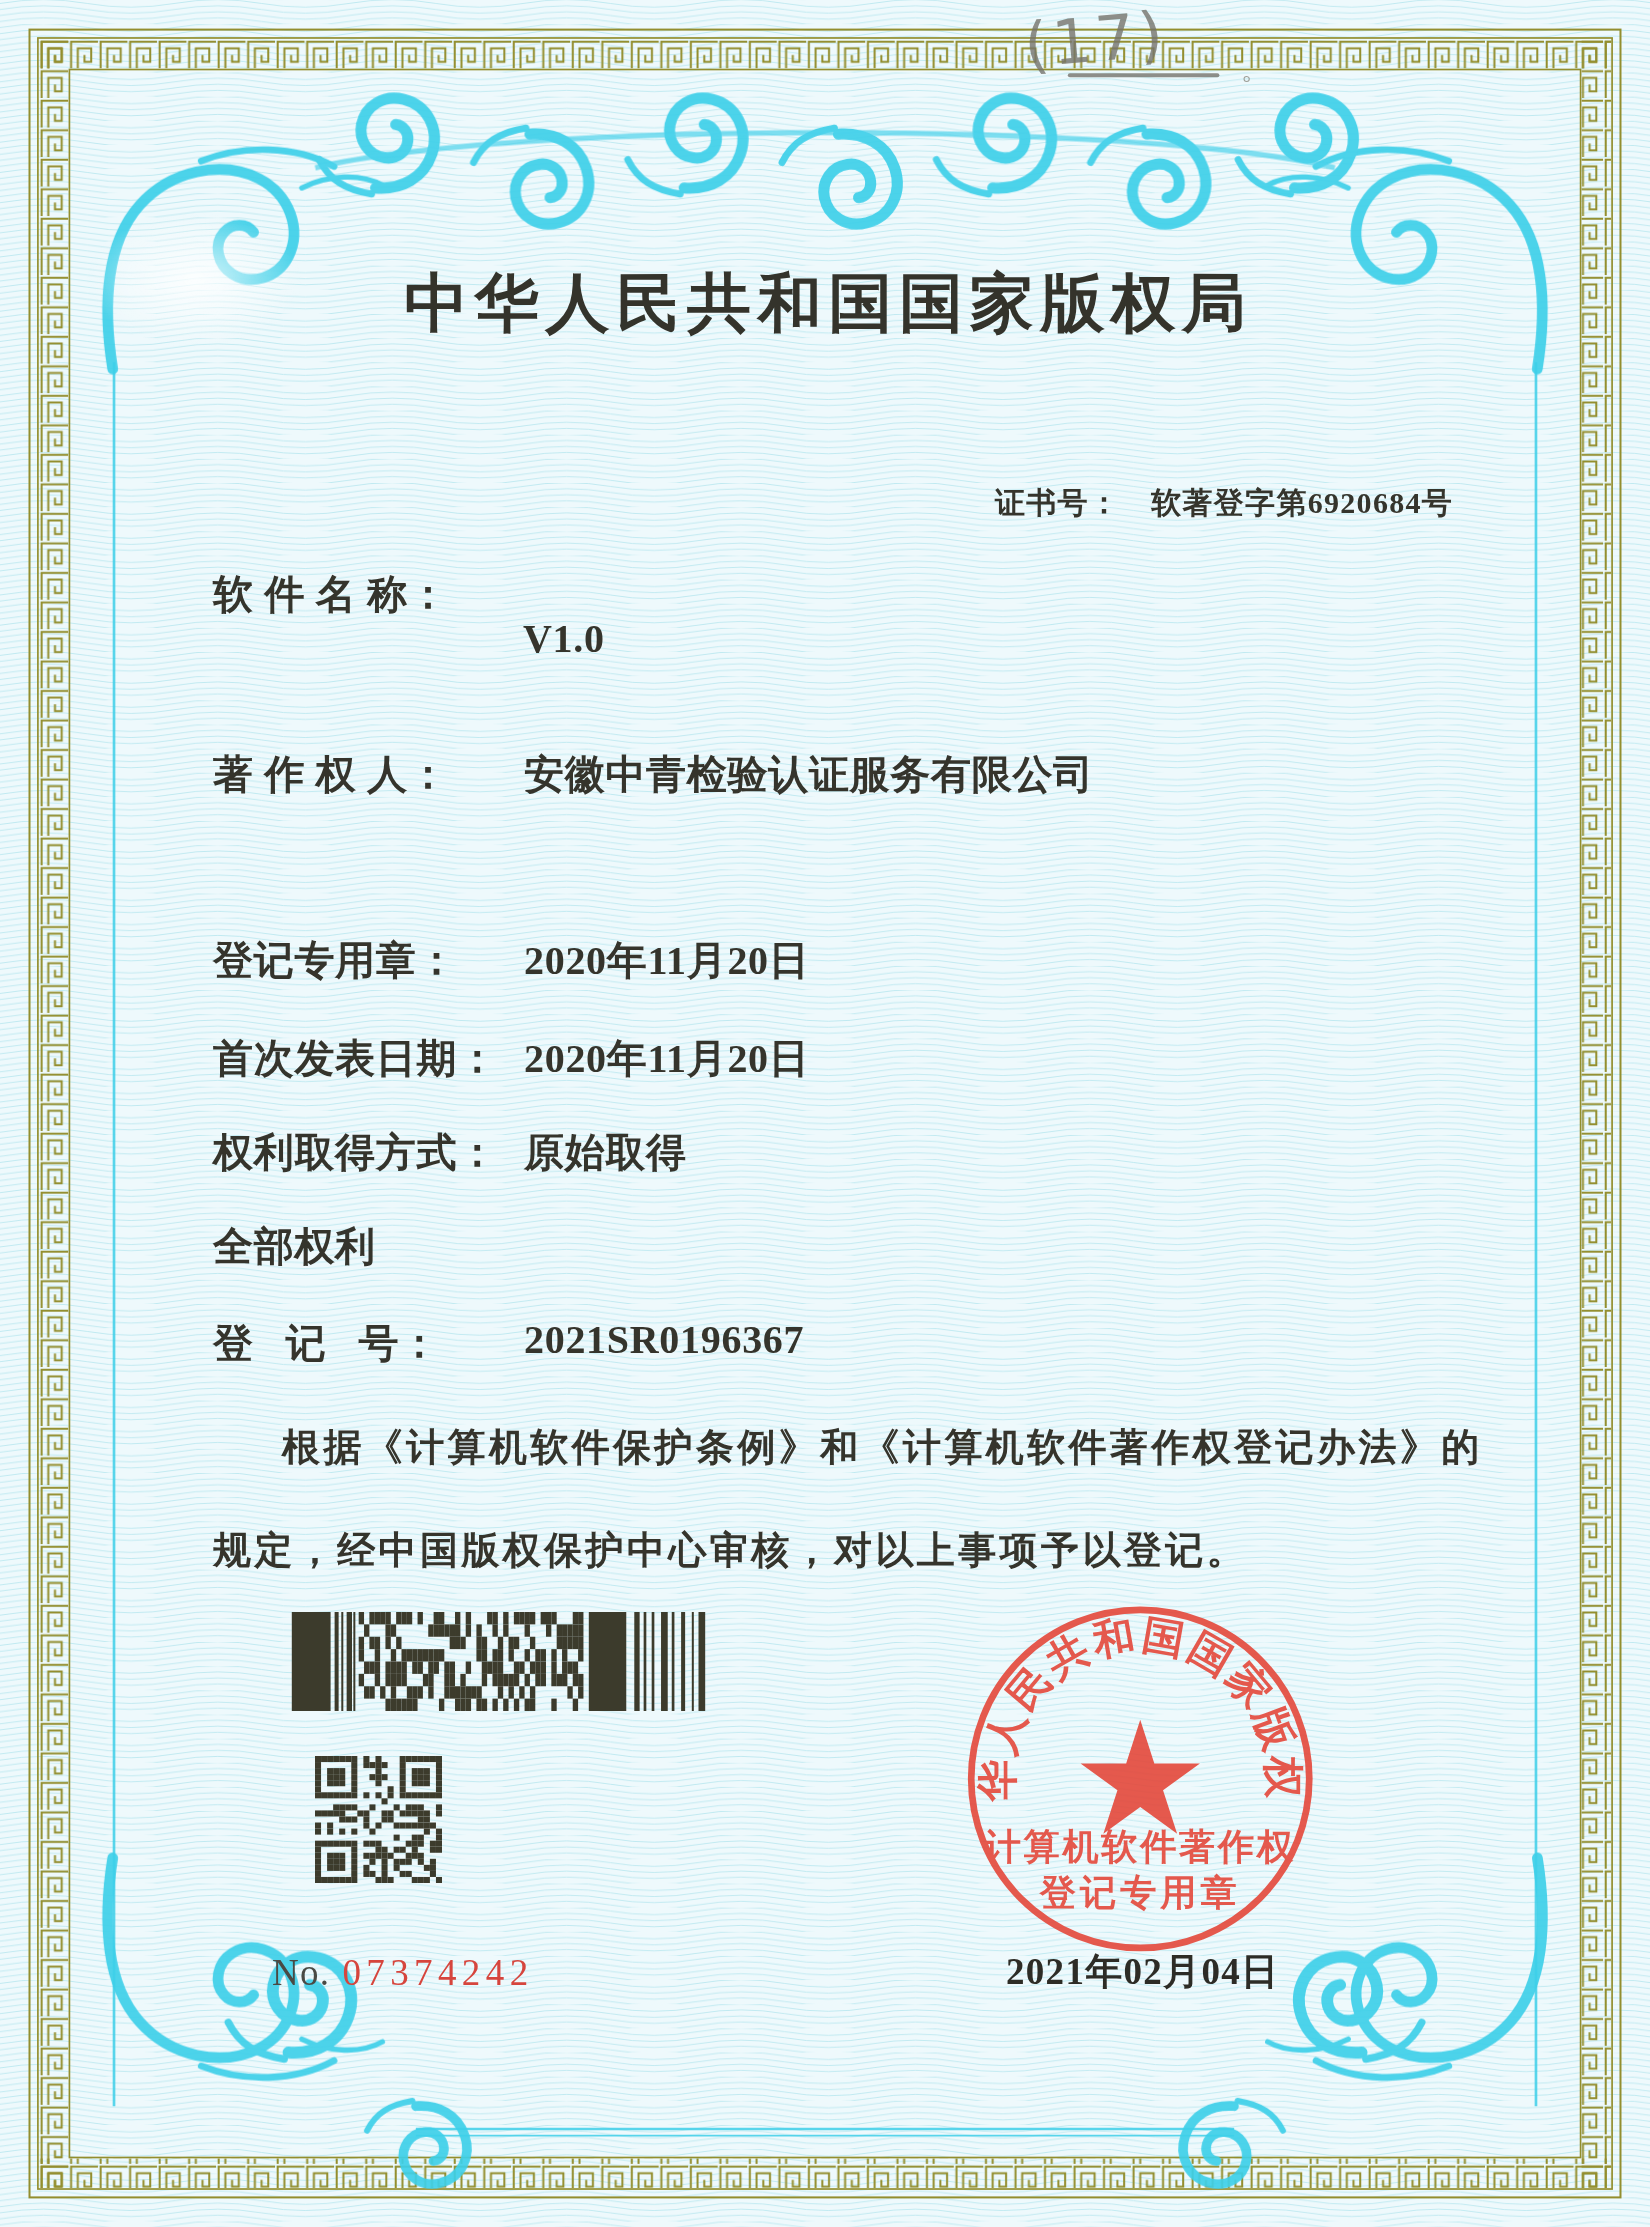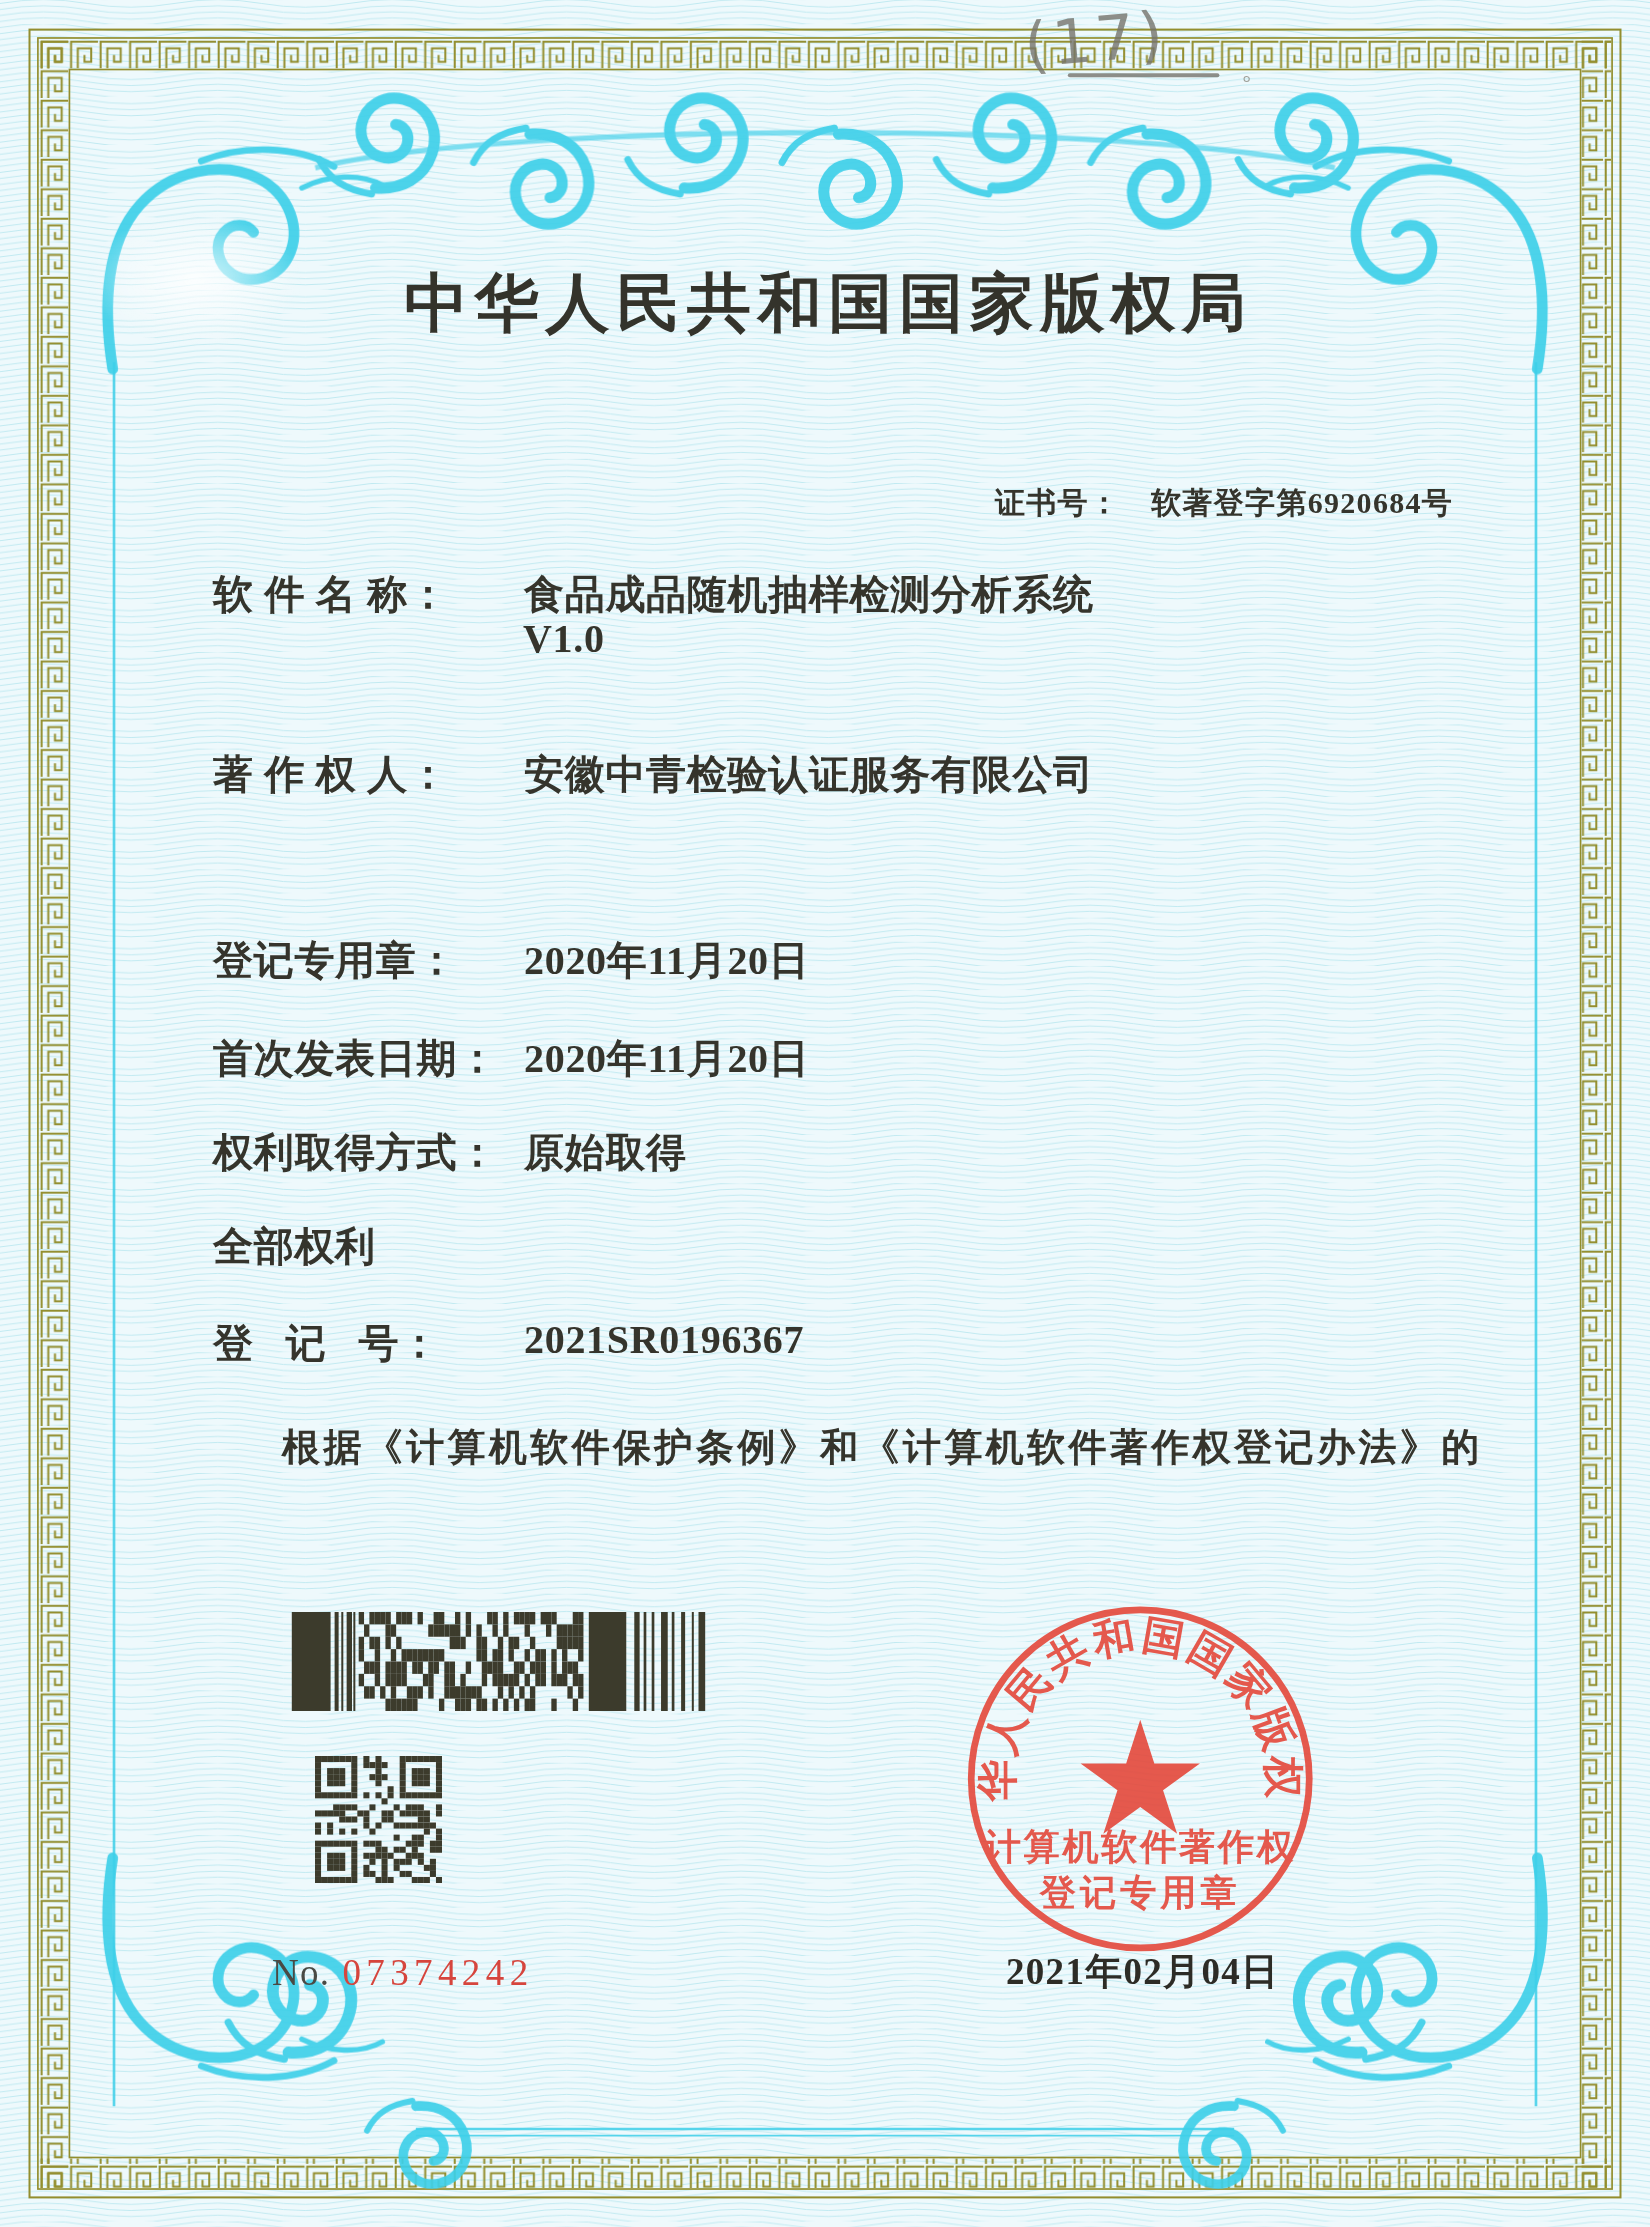--- a/index.html
+++ b/index.html
@@ -115,21 +115,20 @@
 
   <div class="abs title1">中华人民共和国国家版权局</div>
 
   <div class="abs certno">
     <span>证书号：</span>
     <span>软著登字第6920684号</span>
   </div>
 
   <div class="abs row" style="top:567px">
     <span class="lbl">软 件 名 称：</span>
-    <span class="val">食品成品随机抽样检测分析系统</span>
   </div>
   <div class="abs" style="left:523px;top:615px">
     <span class="val">V1.0</span>
   </div>
   <div class="abs row" style="top:747px">
     <span class="lbl">著 作 权 人：</span>
     <span class="val">安徽中青检验认证服务有限公司</span>
   </div>
   <div class="abs row" style="top:933px">
     <span class="lbl">登记专用章：</span>
@@ -145,20 +144,21 @@
   </div>
   <div class="abs row" style="top:1219px">
     <span class="val">全部权利</span>
   </div>
   <div class="abs row" style="top:1316px">
     <span class="lbl">登   记   号：</span>
     <span class="val">2021SR0196367</span>
   </div>
 
   <div class="abs para" style="left:282px;top:1422px">根据《计算机软件保护条例》和《计算机软件著作权登记办法》的</div>
+  <div class="abs para" style="left:213px;top:1525px">规定，经中国版权保护中心审核，对以上事项予以登记。</div>
 
   <svg id="barcode" class="abs" width="419" height="99" viewBox="0 0 624 148">
       <rect x="0" y="0" width="58" height="148" fill="#3c3b2c"></rect>
       <rect x="64" y="0" width="6" height="148" fill="#3c3b2c"></rect>
       <rect x="74" y="0" width="3" height="148" fill="#3c3b2c"></rect>
       <rect x="82" y="0" width="8" height="148" fill="#3c3b2c"></rect>
       <rect x="92" y="0" width="3" height="148" fill="#3c3b2c"></rect>
       <rect x="100" y="0" width="8" height="18.5" fill="#3c3b2c"></rect>
       <rect x="100" y="37" width="8" height="18.5" fill="#3c3b2c"></rect>
       <rect x="100" y="55.5" width="8" height="18.5" fill="#3c3b2c"></rect>

